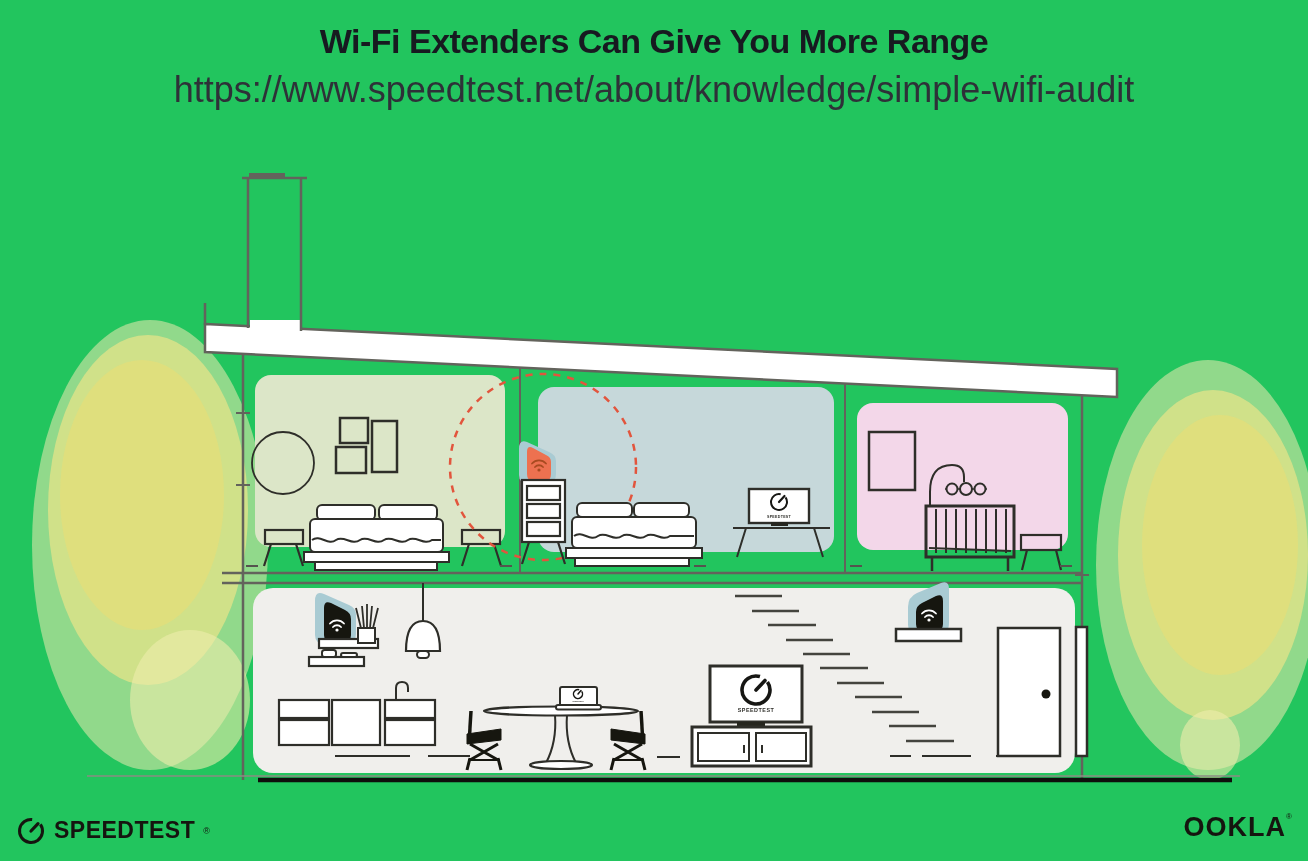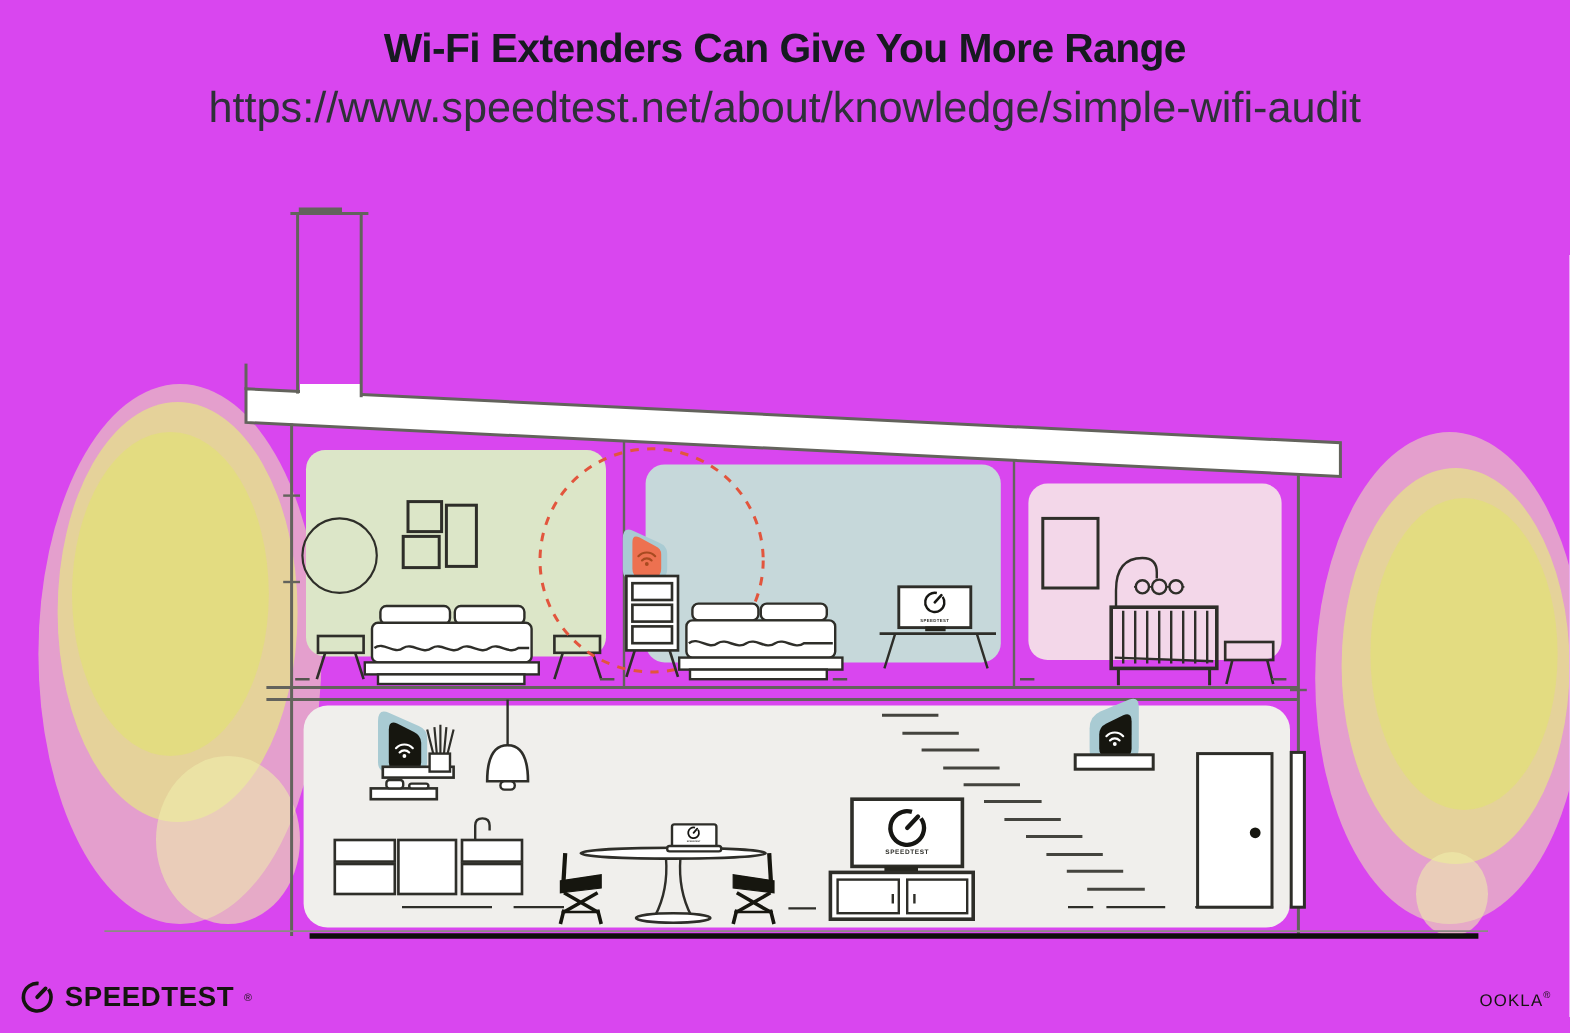--- a/index.html
+++ b/index.html
@@ -1,26 +1,26 @@
 <!DOCTYPE html>
 <html><head>
 <meta charset="utf-8">
 <style>
   html,body{margin:0;padding:0;background:#fff;}
-  .page{position:relative;width:1308px;height:861px;background:#d946ef;overflow:hidden;
+  .page{position:relative;width:1308px;height:861px;background:#22c55e;overflow:hidden;
         font-family:"Liberation Sans",sans-serif;}
   .header{position:absolute;top:22px;left:0;width:100%;text-align:center;}
   .title{font-size:34px;font-weight:bold;letter-spacing:-0.5px;color:#171a20;margin:0;}
   .url{font-size:36px;font-weight:400;letter-spacing:0px;color:#2e3138;margin-top:8px;}
   .illustration{position:absolute;left:0;top:0;width:1308px;height:861px;}
   .footer-left{position:absolute;left:16px;bottom:16px;display:flex;align-items:center;gap:8px;color:#15150f;}
   .footer-left .logo-text{font-size:23px;font-weight:bold;letter-spacing:0.5px;}
   .footer-left sup{font-size:9px;vertical-align:top;line-height:1;position:relative;top:1px;}
   .footer-right{position:absolute;right:16px;bottom:18px;color:#15150f;}
-  .footer-right .logo-text{font-size:14px;font-weight:normal;letter-spacing:1px;}
+  .footer-right .logo-text{font-size:27px;font-weight:bold;letter-spacing:1px;}
   .footer-right sup{font-size:8px;vertical-align:top;position:relative;top:0px;}
   svg text{font-family:"Liberation Sans",sans-serif;}
 </style>
 </head>
 <body>
 
 <div class="page">
 
   <div class="header">
     <div class="title">Wi-Fi Extenders Can Give You More Range</div>

